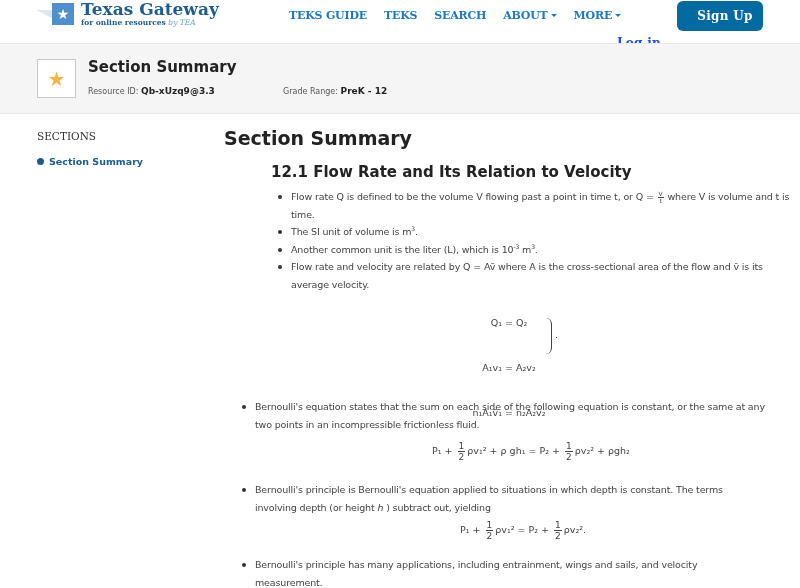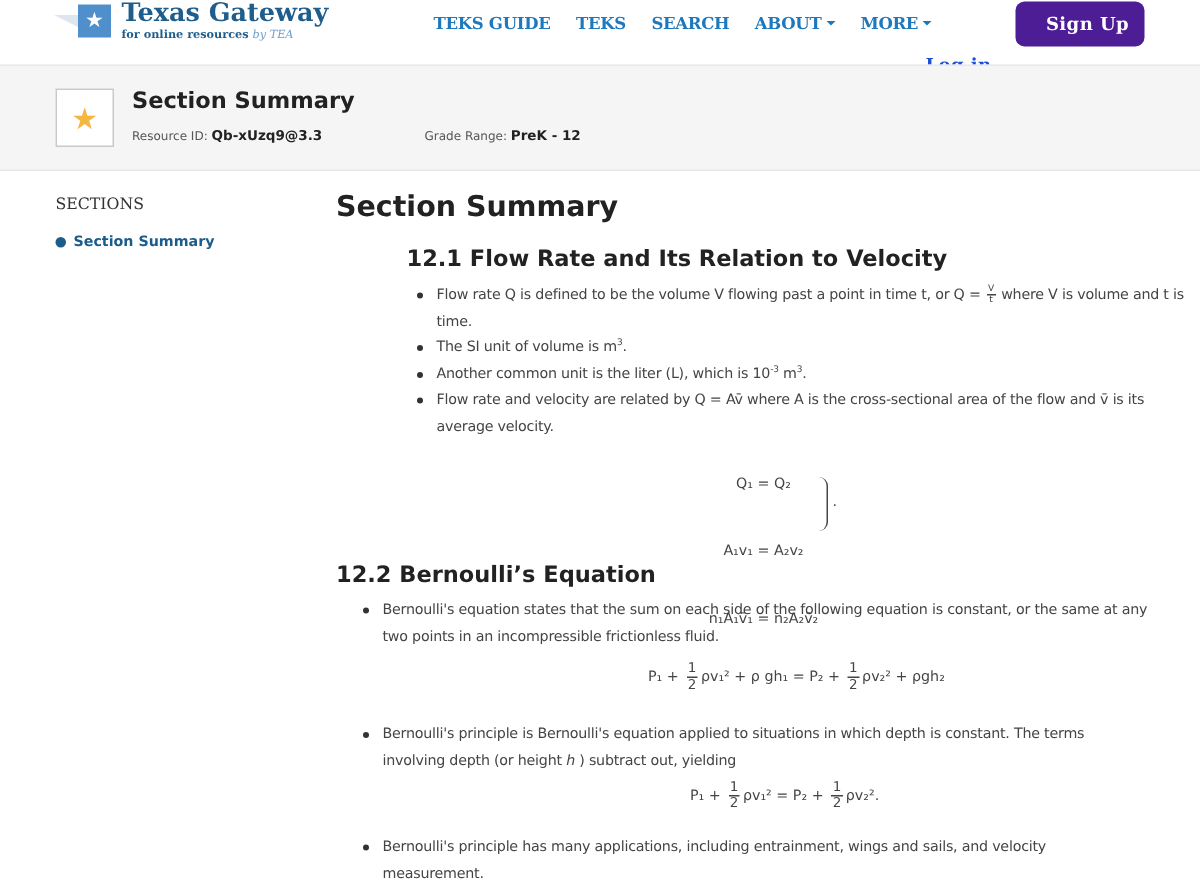--- a/index.html
+++ b/index.html
@@ -15,21 +15,21 @@
               display: flex; align-items: center; justify-content: center; color: #fff; font-size: 14px; line-height: 1; }
   .logo-text { position: absolute; left: 45px; top: -1px; white-space: nowrap; }
   .logo-title { font-family: "DejaVu Serif", serif; font-weight: bold; font-size: 17px; color: #1e5d8c; letter-spacing: 0; line-height: 19px; }
   .logo-sub { font-family: "DejaVu Serif", serif; font-weight: bold; font-size: 7.5px; color: #1e5d8c; line-height: 9px; margin-top: -1px; }
   .logo-sub .tea { font-style: italic; font-weight: normal; color: #6e9ec7; }
 
   .nav { position: absolute; top: 9px; left: 289px; display: flex; white-space: nowrap; }
   .nav-item { font-family: "DejaVu Serif", serif; font-size: 11px; color: #1d78bd; font-weight: bold; margin-right: 17px; display: flex; align-items: center; letter-spacing: -0.2px; }
   .nav-item .caret { display: inline-block; width: 0; height: 0; border-left: 3px solid transparent; border-right: 3px solid transparent; border-top: 3px solid #1d78bd; margin-left: 3px; }
   .login { position: absolute; left: 617px; top: 8px; font-family: "DejaVu Serif", serif; font-size: 12px; color: #1d4ed8; font-weight: bold; letter-spacing: 0.3px; margin-top: 28px; }
-  .signup { position: absolute; left: 677px; top: 1px; width: 86px; height: 30px; background: #4c1d95; border-radius: 6px;
+  .signup { position: absolute; left: 677px; top: 1px; width: 86px; height: 30px; background: #0369a1; border-radius: 6px;
             color: #fff; font-family: "DejaVu Serif", serif; font-weight: bold; font-size: 12px; letter-spacing: 0.3px;
             display: flex; align-items: center; justify-content: center; padding-left: 10px; }
 
   
   .band { position: absolute; left: 0; top: 43px; width: 800px; height: 71px; background: #f5f5f5; border-top: 1px solid #e8e8e8; border-bottom: 1px solid #e8e8e8; }
   .band-icon { position: absolute; left: 37px; top: 15px; width: 39px; height: 39px; background: #fff; border: 1px solid #c9c9c9;
                display: flex; align-items: center; justify-content: center; color: #f6b642; font-size: 20px; }
   .band-title { position: absolute; left: 88px; top: 14px; font-weight: bold; font-size: 15px; color: #222; }
   .band-meta { position: absolute; top: 42px; font-size: 8px; color: #555; white-space: nowrap; }
   .band-meta b { color: #222; font-size: 9px; }
@@ -129,21 +129,20 @@
   <div class="eq" style="left:235px; top:191px; width:120px; height:40px;">
     <div class="eq-stack" style="width:100px;">
       <span>Q₁ = Q₂</span>
       <span>A₁v₁ = A₂v₂</span>
       <span>n₁A₁v̄₁ = n₂A₂v̄₂</span>
     </div>
     <div class="brace" style="left:85px;"></div>
     <span style="position:absolute; left:96px; top:13px;">.</span>
   </div>
 
-  <h2 class="sec-h" style="top:248px;">12.2 Bernoulli’s Equation</h2>
   <ul class="blist" style="top:273px;">
     <li>Bernoulli's equation states that the sum on each side of the following equation is constant, or the same at any two points in an incompressible frictionless fluid.</li>
   </ul>
 
   <div class="eq" style="left:208px; top:316px;">
     <span>P₁ + </span><span class="bigfrac">
         <span class="num">1</span>
         <span>2</span>
       </span><span>ρv₁² + ρ gh₁ = P₂ + </span><span class="bigfrac">
         <span class="num">1</span>

